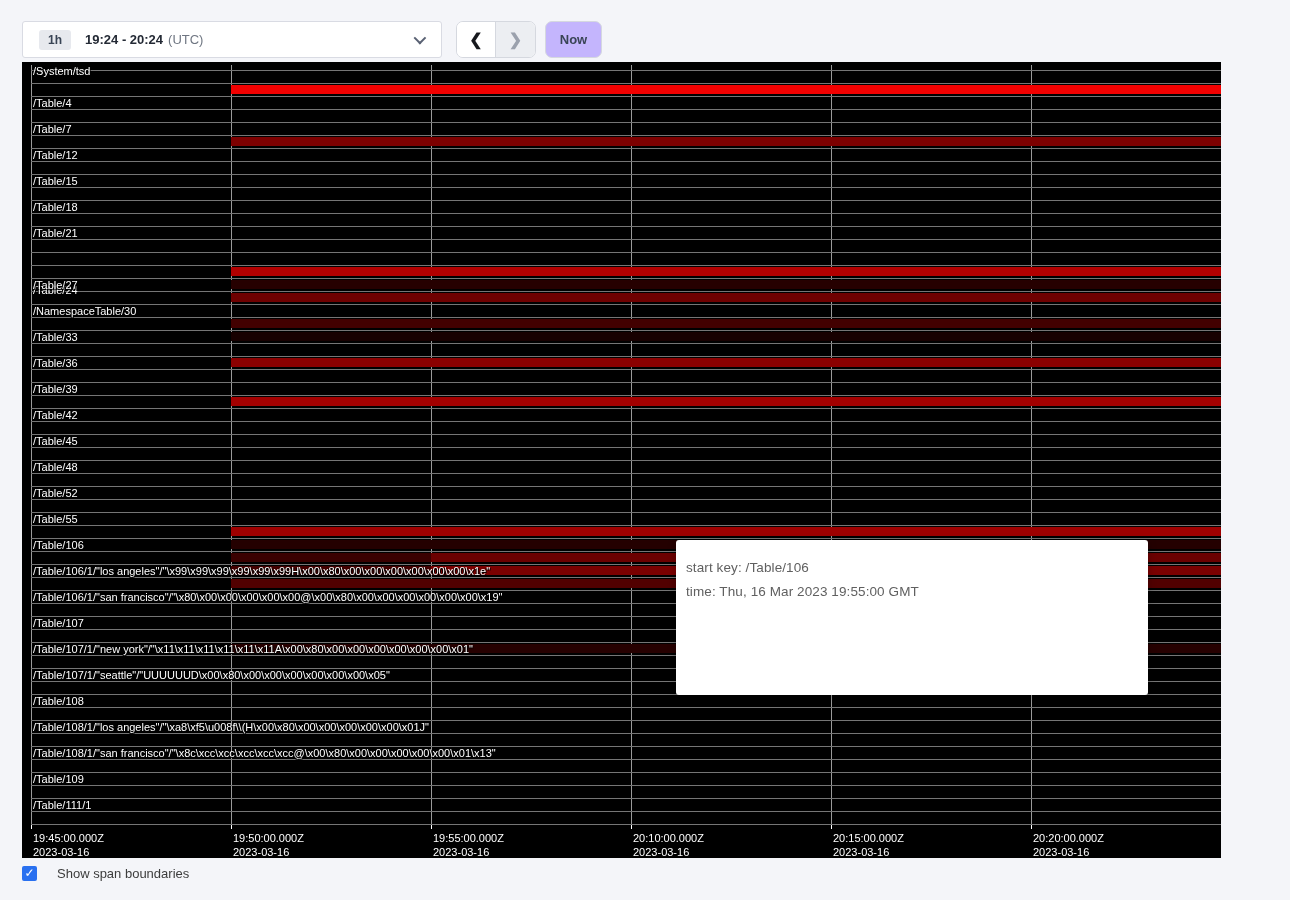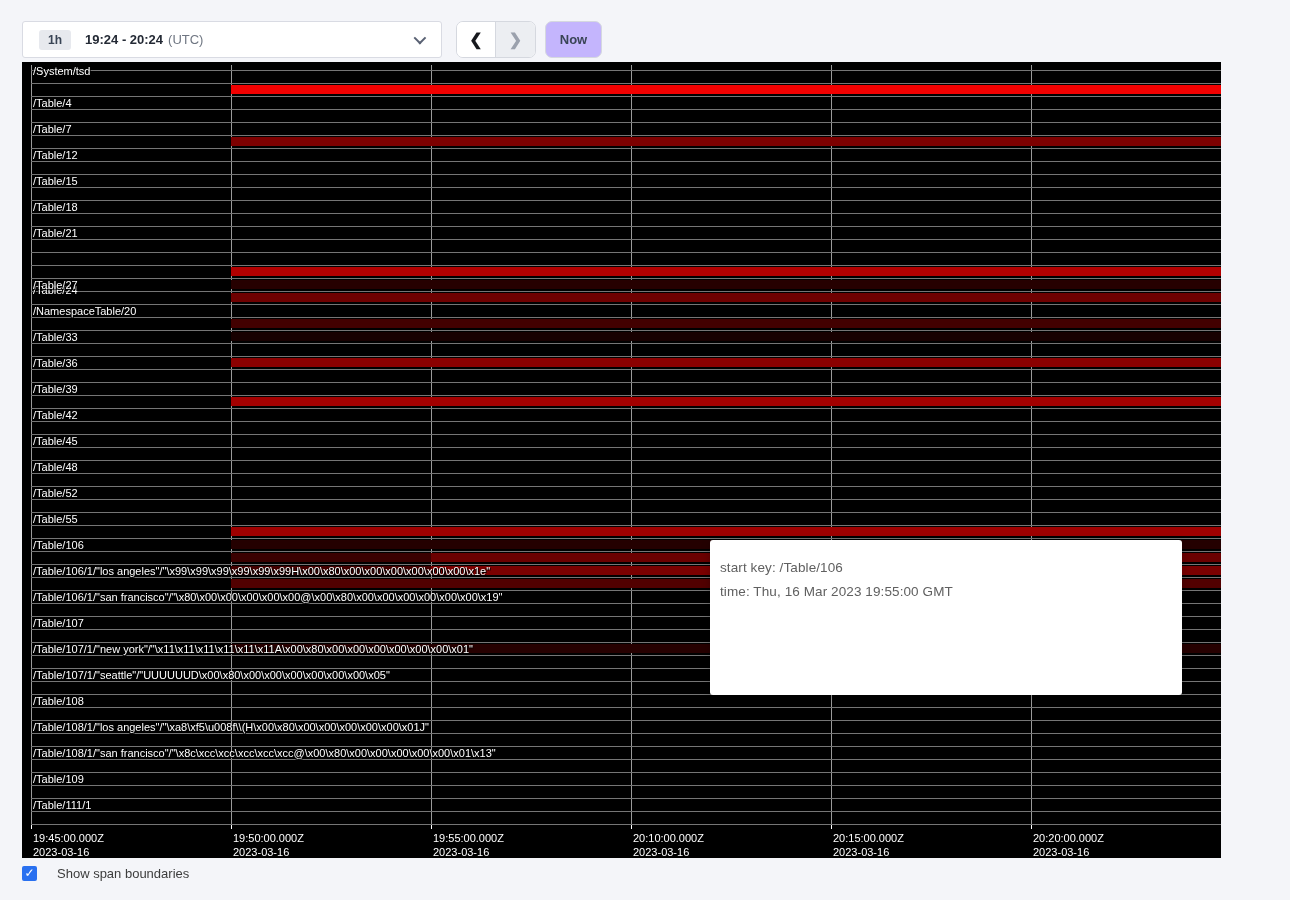--- a/index.html
+++ b/index.html
@@ -60,21 +60,21 @@
   }
   .axis { position:absolute; left:0; right:0; top:762px; height:34px; }
   .axis-tick { position:absolute; top:0; width:1px; height:5px; background:#fff; }
   .axis-label {
     position:absolute; top:7px; color:#fff; font-size:11px; line-height:14px;
     white-space:nowrap;
   }
 
   
   .tooltip {
-    position:absolute; left:710px; top:540px; width:472px; height:155px;
+    position:absolute; left:676px; top:540px; width:472px; height:155px;
     background:#fff; border-radius:3px; box-shadow:0 2px 8px rgba(0,0,0,0.25);
     padding:11px 8px 11px 10px; z-index:20; overflow:hidden;
   }
   .tooltip p {
     font-size:13.5px; color:#606060; margin:9px 0 9px 0; white-space:nowrap;
     letter-spacing:0.1px;
   }
 
   
   .footer { position:absolute; left:22px; top:866px; display:flex; align-items:center; }
@@ -276,21 +276,21 @@
     <div class="band" style="left: 1009px; width: 190px; top: 582px; background: rgb(38, 0, 0);"></div>
     <div class="row-label" style="top: 3px;">/System/tsd</div>
     <div class="row-label" style="top: 35px;">/Table/4</div>
     <div class="row-label" style="top: 61px;">/Table/7</div>
     <div class="row-label" style="top: 87px;">/Table/12</div>
     <div class="row-label" style="top: 113px;">/Table/15</div>
     <div class="row-label" style="top: 139px;">/Table/18</div>
     <div class="row-label" style="top: 165px;">/Table/21</div>
     <div class="row-label" style="top: 176px; margin-top: 46px;">/Table/24</div>
     <div class="row-label" style="top: 217px;">/Table/27</div>
-    <div class="row-label" style="top: 243px;">/NamespaceTable/20</div>
+    <div class="row-label" style="top: 243px;">/NamespaceTable/30</div>
     <div class="row-label" style="top: 269px;">/Table/33</div>
     <div class="row-label" style="top: 295px;">/Table/36</div>
     <div class="row-label" style="top: 321px;">/Table/39</div>
     <div class="row-label" style="top: 347px;">/Table/42</div>
     <div class="row-label" style="top: 373px;">/Table/45</div>
     <div class="row-label" style="top: 399px;">/Table/48</div>
     <div class="row-label" style="top: 425px;">/Table/52</div>
     <div class="row-label" style="top: 451px;">/Table/55</div>
     <div class="row-label" style="top: 477px;">/Table/106</div>
     <div class="row-label" style="top: 503px;">/Table/106/1/"los angeles"/"\x99\x99\x99\x99\x99\x99H\x00\x80\x00\x00\x00\x00\x00\x00\x1e"</div>

